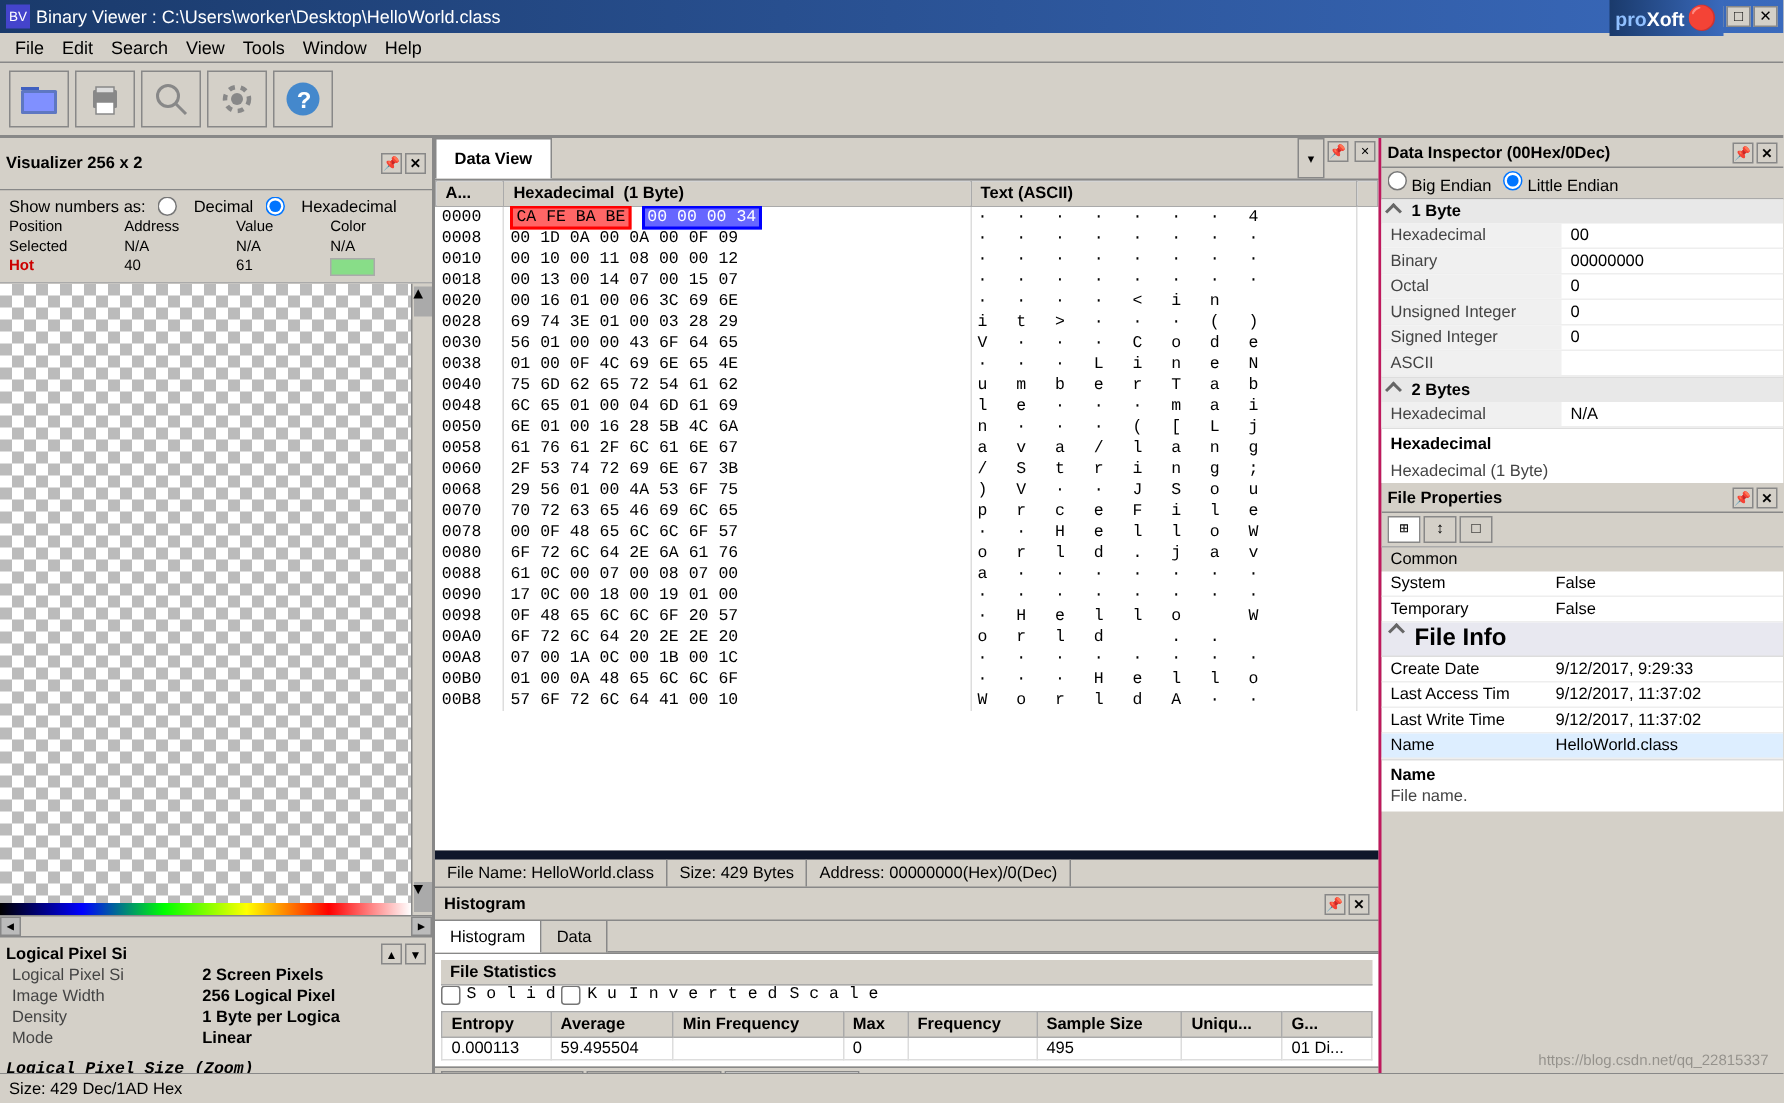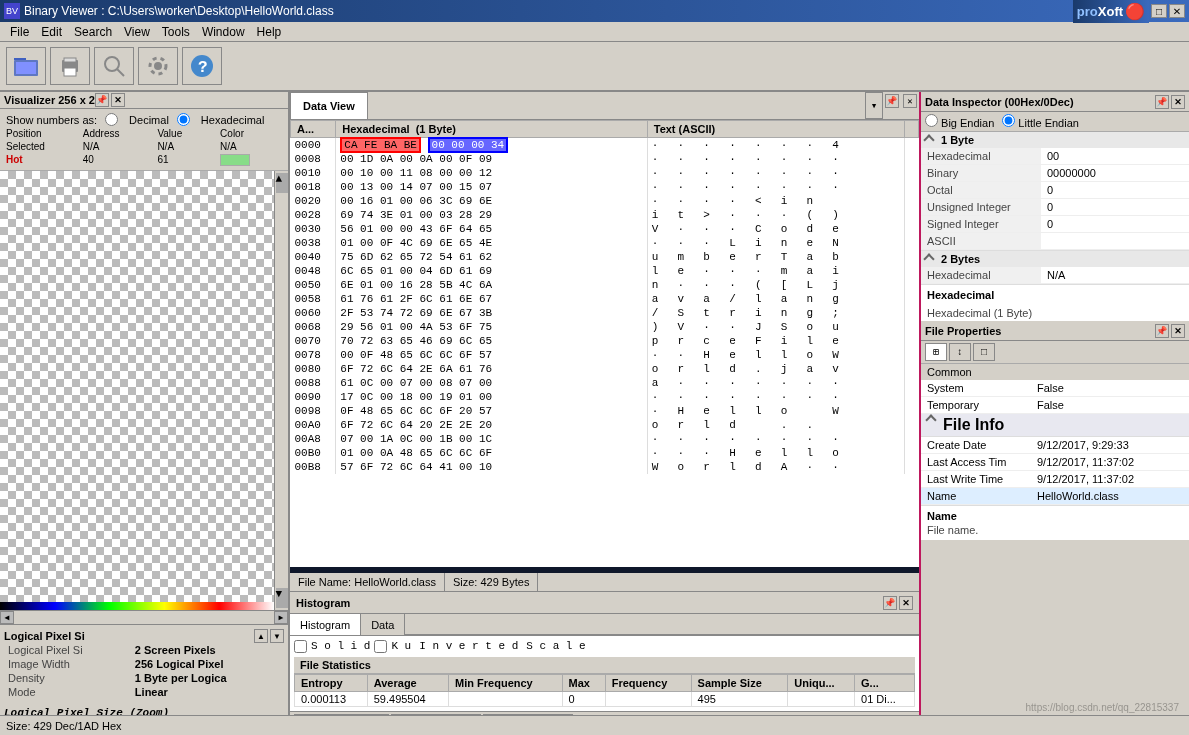--- a/index.html
+++ b/index.html
@@ -18,21 +18,21 @@
 
     
     #toolbar { background: #d4d0c8; height: 50px; display: flex; align-items: center; padding: 4px 6px; gap: 4px; border-bottom: 2px solid #888; }
     .tool-btn { width: 40px; height: 38px; background: #d4d0c8; border: 1px solid #888; display: flex; align-items: center; justify-content: center; cursor: pointer; font-size: 18px; }
 
     
     #main { display: flex; height: calc(735px - 92px); }
 
     
     #left-panel { width: 290px; display: flex; flex-direction: column; border-right: 2px solid #888; }
-    .panel-header { background: #d4d0c8; border-bottom: 1px solid #888; padding: 2px 4px; display: flex; align-items: center; justify-content: flex-start; font-family: Arial, sans-serif; font-size: 11px; font-weight: bold; height: 17px; }
+    .panel-header { background: #d4d0c8; border-bottom: 1px solid #888; padding: 2px 4px; display: flex; align-items: center; justify-content: space-between; font-family: Arial, sans-serif; font-size: 11px; font-weight: bold; height: 35px; }
     .panel-header-btns { display: flex; gap: 2px; }
     .panel-pin-btn { width: 14px; height: 14px; font-size: 9px; background: #d4d0c8; border: 1px solid #888; cursor: pointer; display: flex; align-items: center; justify-content: center; }
 
     #visualizer-controls { padding: 4px 6px; background: #d4d0c8; border-bottom: 1px solid #aaa; font-family: Arial, sans-serif; font-size: 11px; }
     .radio-row { display: flex; align-items: center; gap: 8px; margin-bottom: 2px; }
     .radio-row label { display: flex; align-items: center; gap: 11px; }
     
     #visualizer-canvas { flex: 1; background: repeating-conic-gradient(#bbb 0% 25%, #fff 0% 50%) 0 0 / 16px 16px; position: relative; overflow: hidden; }
     .gradient-bar { position: absolute; bottom: 0; left: 0; right: 0; height: 8px; background: linear-gradient(to right, #000, #00f, #0f0, #ff0, #f00, #fff); }
 
@@ -428,45 +428,46 @@
                 <td class="text-cell">W  o  r  l  d  A  ·  ·</td>
               </tr>
             </tbody>
         </table>
       </div>
     </div>
 
     <div id="file-info-bar">
       <div class="file-info-cell">File Name: HelloWorld.class</div>
       <div class="file-info-cell">Size: 429 Bytes</div>
+      <div class="file-info-cell">Address: 00000000(Hex)/0(Dec)</div>
     </div>
 
     <div id="histogram-panel">
       <div id="histogram-header">
         <span>Histogram</span>
         <div style="display:flex; gap:2px;">
           <div class="panel-pin-btn">📌</div>
           <div class="panel-pin-btn">✕</div>
         </div>
       </div>
       <div id="histogram-tabs">
         <div class="hist-tab active">Histogram</div>
         <div class="hist-tab">Data</div>
         <div style="flex:1; border-bottom:1px solid #888;"></div>
       </div>
       <div id="histogram-body">
+        <div id="file-stats-header">File Statistics</div>
         <div style="display:flex; gap:4px; margin-bottom:4px;">
           <input type="checkbox" style=""> 
             <span>S o l i d</span>
           <input type="checkbox" style=""> 
             <span>K u</span>
           <span style="margin-left:4px;">I n v e r t e d</span>
           <span style="margin-left:4px;">S c a l e</span>
         </div>
-        <div id="file-stats-header">File Statistics</div>
         <table id="file-stats-table">
           <thead>
             <tr>
               <th>Entropy</th>
               <th>Average</th>
               <th>Min Frequency</th>
               <th>Max</th>
               <th>Frequency</th>
               <th>Sample Size</th>
               <th>Uniqu...</th>

